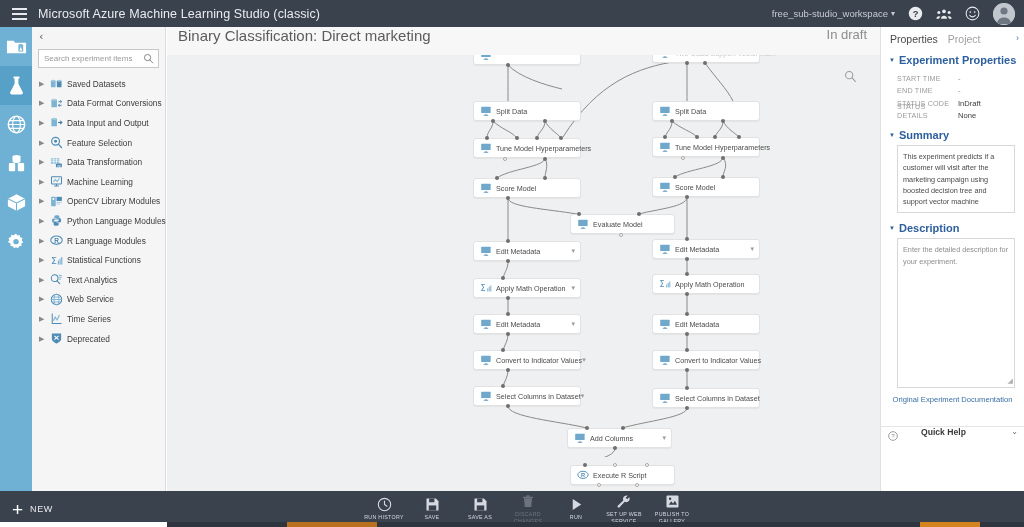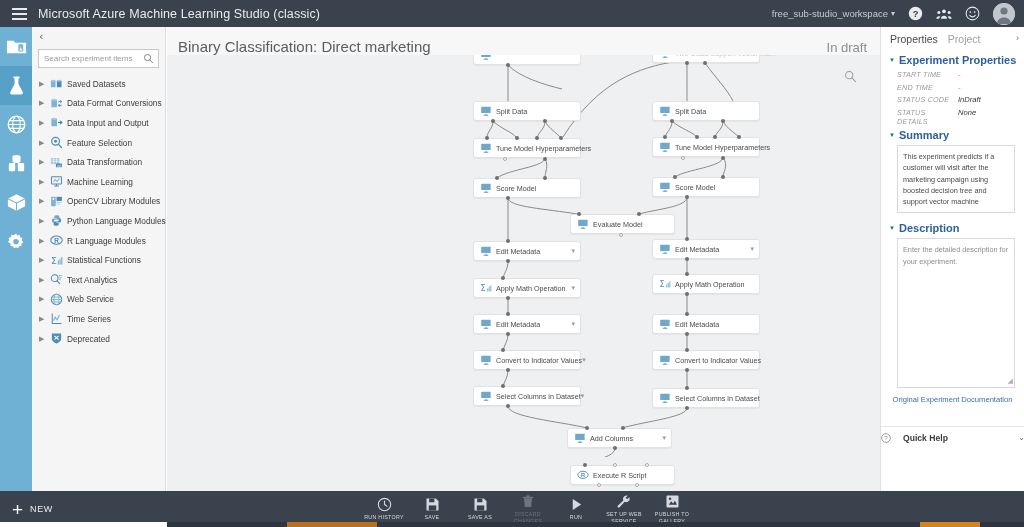--- a/index.html
+++ b/index.html
@@ -71,21 +71,21 @@
   .tree-ico { width: 13px; height: 13px; flex: 0 0 13px; display: flex; align-items: center; justify-content: center; }
   .tree-label { font-size: 8.3px; color: #3b3b3b; white-space: nowrap; }
 
   
   .canvas {
     position: absolute; top: 27px; left: 167px; width: 713px; height: 464px;
     background: #eff0f1; overflow: hidden;
   }
   .canvas-head {
     position: absolute; top: 0; left: 0; width: 713px; height: 28px;
-    background: #f7f7f7; z-index: 30; display: flex; align-items: flex-end;
+    background: #f7f7f7; z-index: 30; display: flex; align-items: flex-start;
   }
   .canvas-title { font-size: 15px; color: #5c5c5c; padding-left: 11px; font-weight: 400; }
   .in-draft { margin-left: auto; font-size: 13px; color: #8d8d8d; padding-right: 13px; }
   .canvas-search { position: absolute; right: 23px; top: 42px; color: #9a9a9a; z-index: 29; }
 
   .graph { position: absolute; top: 0; left: 0; width: 713px; height: 430px; }
 
   .node {
     position: absolute; background: #fff; border: 1px solid #e2e2e2;
     border-radius: 3px; height: 20px; display: flex; align-items: center;
@@ -117,38 +117,38 @@
     position: absolute; top: 27px; left: 880px; width: 144px; height: 464px;
     background: #fff; border-left: 1px solid #e0e0e0;
   }
   .props-tabs { display: flex; align-items: flex-start; padding: 6px 0 0 9px; gap: 10px; position: relative; }
   .props-tab { font-size: 10.5px; color: #4a4a4a; cursor: pointer; }
   .props-tab.inactive { color: #a0a0a0; }
   .props-expand { position: absolute; right: 5px; top: 6px; color: #4a6fa5; font-size: 9px; cursor: pointer; }
   .sec-head { display: flex; align-items: center; gap: 4px; margin: 9px 0 4px 8px; cursor: pointer; }
   .sec-tri { color: #2c5f9e; font-size: 6px; }
   .sec-title { font-size: 11px; color: #2c5f9e; font-weight: bold; }
-  .kv { display: flex; padding: 0 0 0 16px; height: 12.5px; align-items: flex-start; font-style: italic; }
+  .kv { display: flex; padding: 0 0 0 16px; height: 12.5px; align-items: flex-end; }
   .kv .k { font-size: 7.2px; color: #9a9a9a; letter-spacing: .2px; width: 61px; flex: 0 0 61px; }
   .kv .v { font-size: 7.6px; color: #3a3a3a; }
   .kv .v.dash { color: #8a8a8a; }
   .boxtext {
     margin: 0 9px 0 16px; border: 1px solid #d8d8d8; background: #fff;
     padding: 5px 5px; font-size: 7.3px; color: #4a4a4a; line-height: 1.55;
   }
   .boxtext.desc { height: 150px; color: #8d8d8d; position: relative; }
   .resize-grip { position: absolute; right: 1px; bottom: 1px; color: #b0b0b0; font-size: 7px; }
   .doclink {
     display: block; text-align: center; font-size: 7.6px; color: #3a6ea5;
     margin-top: 7px; cursor: pointer; text-decoration: none;
   }
   .qhelp {
     position: absolute; left: 0; bottom: 43px; width: 144px; height: 22px;
-    border-top: 1px solid #e6e6e6; display: flex; align-items: center;
-    padding: 0 0; gap: 12px; cursor: pointer;
+    border-top: 1px solid #e6e6e6; display: flex; 
+    padding: 0 7px; gap: 23px; cursor: pointer;
   }
   .qhelp .qh-label { font-size: 8.6px; color: #3a3a3a; font-weight: bold; }
   .qhelp .qh-caret { margin-left: auto; color: #6a6a6a; font-size: 8px; }
 
   
   .bottombar {
     position: absolute; left: 0; bottom: 0; width: 1024px; height: 36px;
     background: #3a424e;
   }
   .newbtn {

